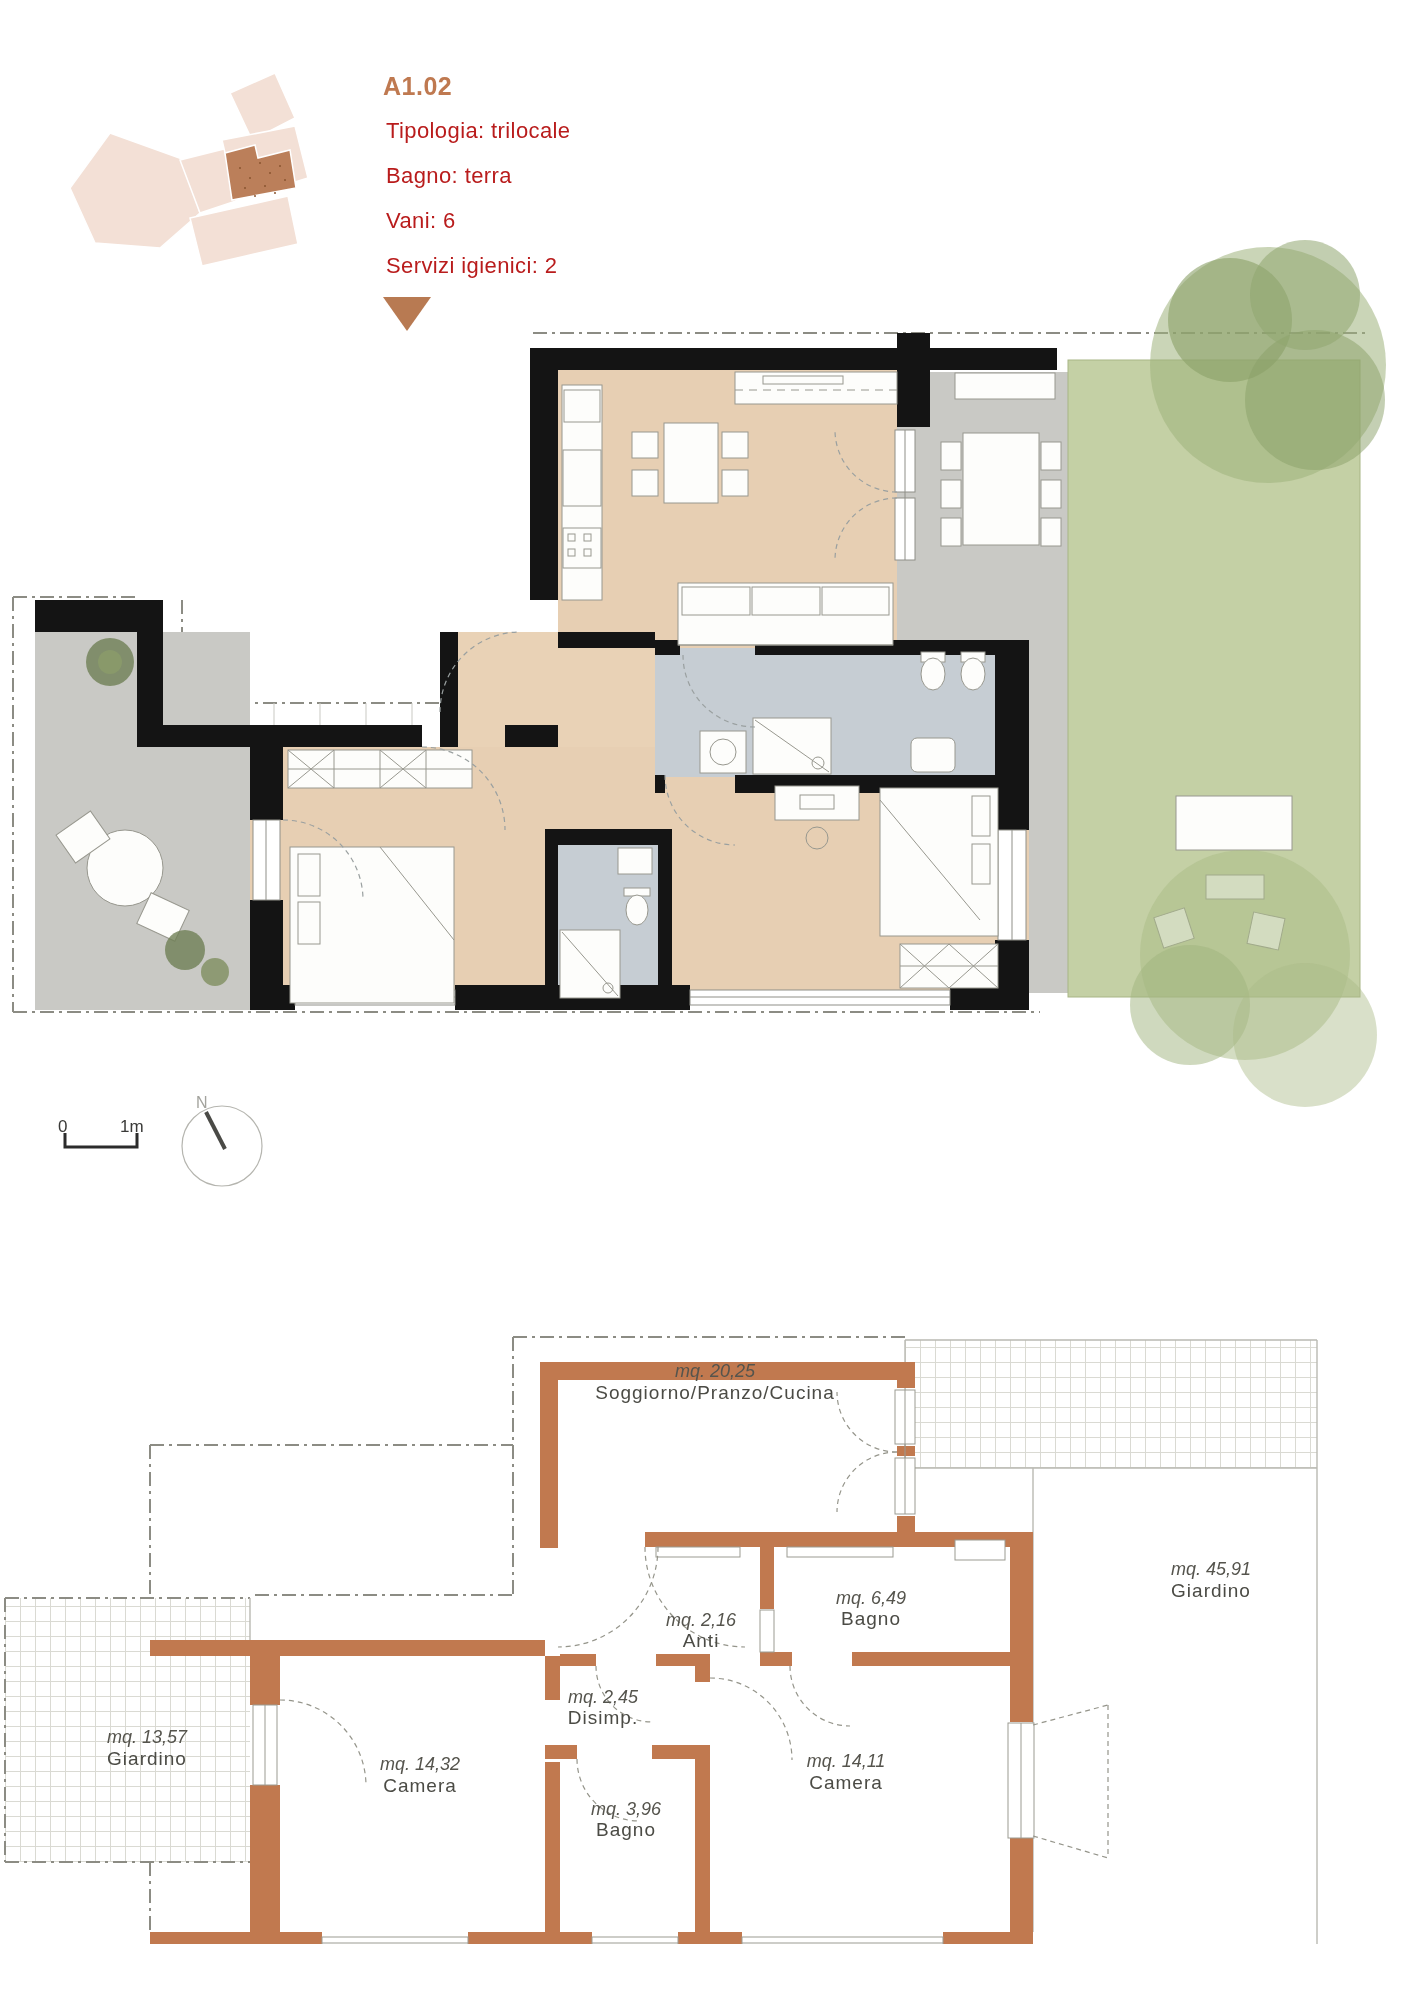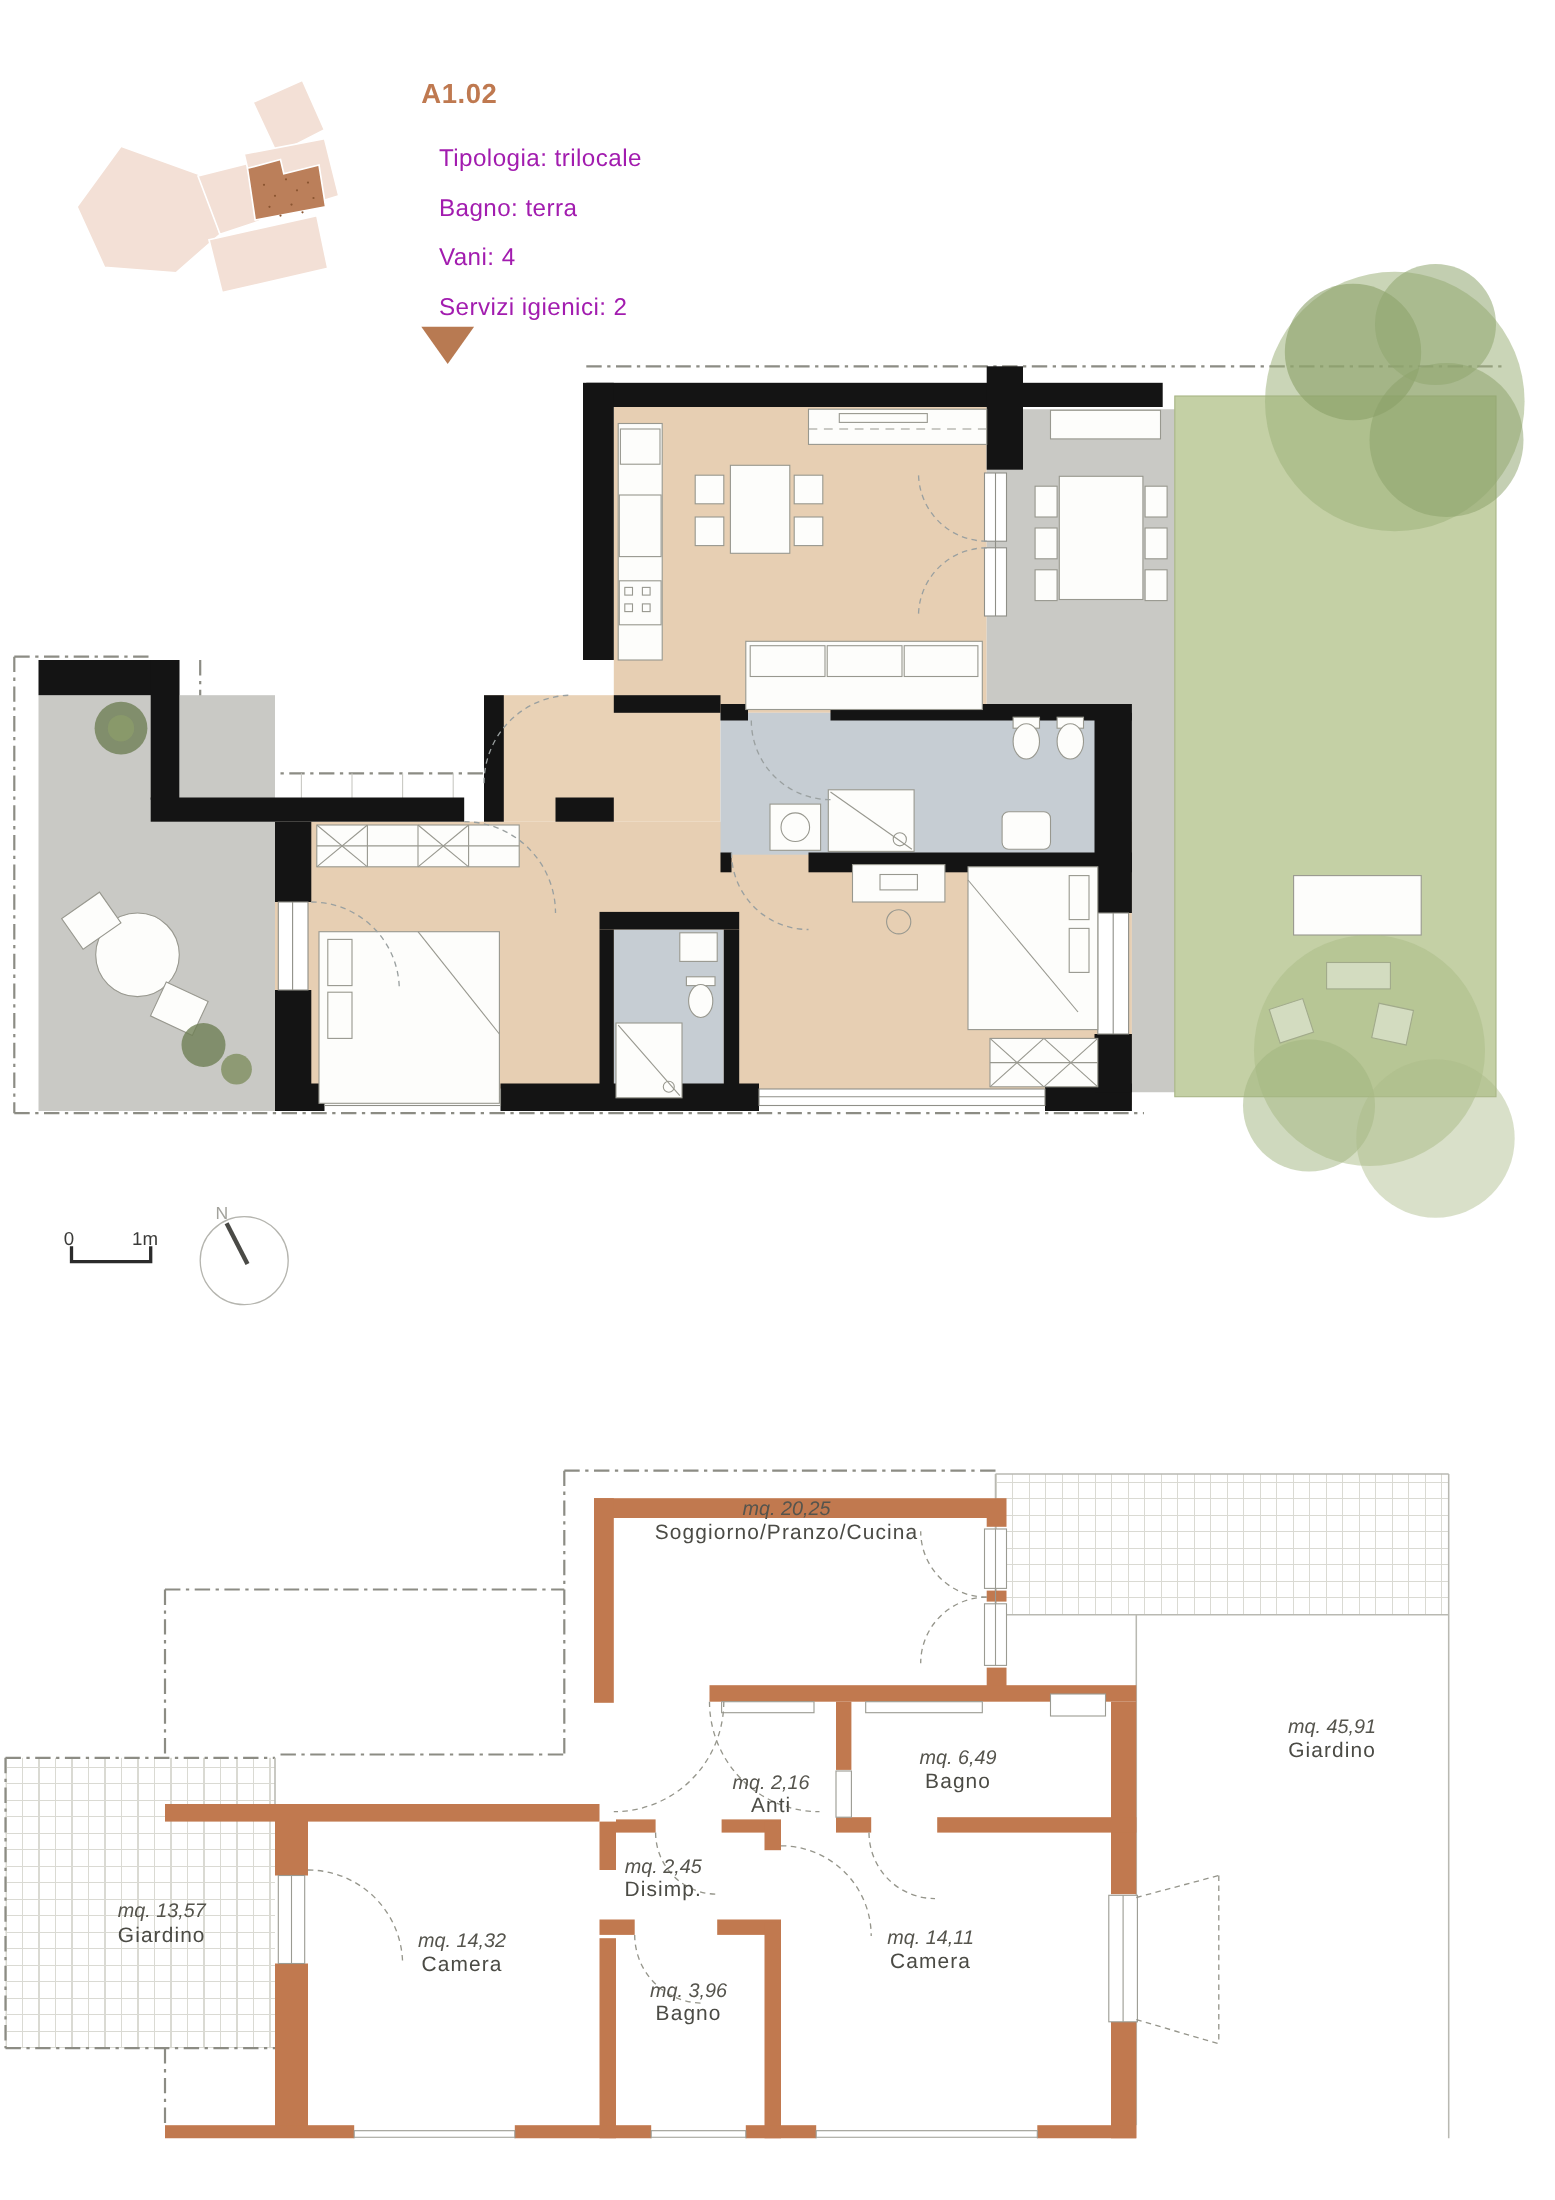--- a/index.html
+++ b/index.html
@@ -1,21 +1,21 @@
 <!DOCTYPE html>
 <html><head>
 <meta charset="utf-8">
 <style>
   html,body{margin:0;padding:0;background:#ffffff;}
   #page{position:relative;width:1414px;height:1944px;background:#ffffff;overflow:hidden;
         font-family:"Liberation Sans",sans-serif;}
   .abs{position:absolute;}
   
   #unit-code{left:383px;top:72px;font-size:25px;font-weight:bold;color:#bf7950;letter-spacing:.5px;}
-  .hline{left:399px;font-size:22px;color:#a21caf;letter-spacing:.4px;margin-top:13px;}
+  .hline{left:386px;font-size:22px;color:#b91c1c;letter-spacing:.4px;}
   #h-tip{top:118px;} #h-piano{top:163px;} #h-vani{top:208px;} #h-serv{top:253px;}
   #marker-triangle{left:383px;top:297px;width:0;height:0;
       border-left:24px solid transparent;border-right:24px solid transparent;
       border-top:34px solid #b87a52;}
   
   .tiles{background-image:
       repeating-linear-gradient(0deg,#dadad3 0,#dadad3 1px,transparent 1px,transparent 15px),
       repeating-linear-gradient(90deg,#dadad3 0,#dadad3 1px,transparent 1px,transparent 15px);}
   #tile-terrace{left:905px;top:1340px;width:412px;height:128px;}
   #tile-giardino{left:5px;top:1598px;width:245px;height:264px;}
@@ -49,21 +49,21 @@
       <circle cx="225" cy="138" r="1"></circle>
         <circle cx="245" cy="132" r="1"></circle>
         <circle cx="215" cy="148" r="1"></circle>
       <circle cx="235" cy="145" r="1"></circle>
     </g>
   </svg>
 
   <div class="abs" id="unit-code">A1.02</div>
   <div class="abs hline" id="h-tip">Tipologia: trilocale</div>
   <div class="abs hline" id="h-piano">Bagno: terra</div>
-  <div class="abs hline" id="h-vani">Vani: 4</div>
+  <div class="abs hline" id="h-vani">Vani: 6</div>
   <div class="abs hline" id="h-serv">Servizi igienici: 2</div>
   <div class="abs" id="marker-triangle"></div>
 
   <div class="abs tiles" id="tile-terrace"></div>
   <div class="abs tiles" id="tile-giardino"></div>
 
   <svg class="abs" style="left:0;top:0" width="1414" height="2000" viewBox="0 0 1414 2000">
 
     <g>
 

